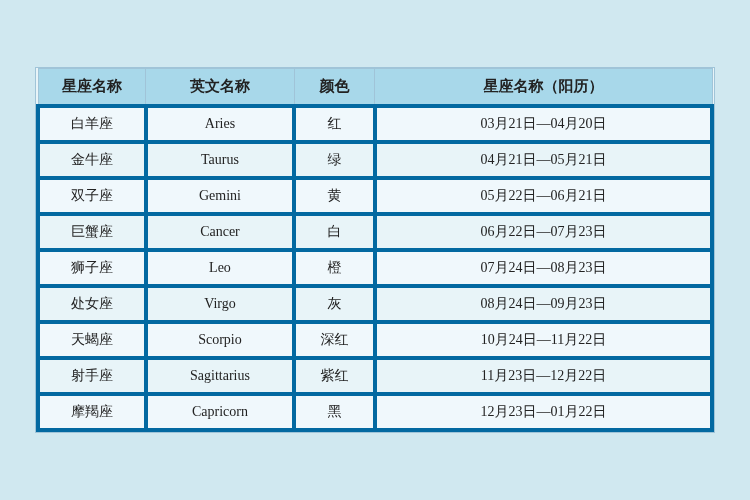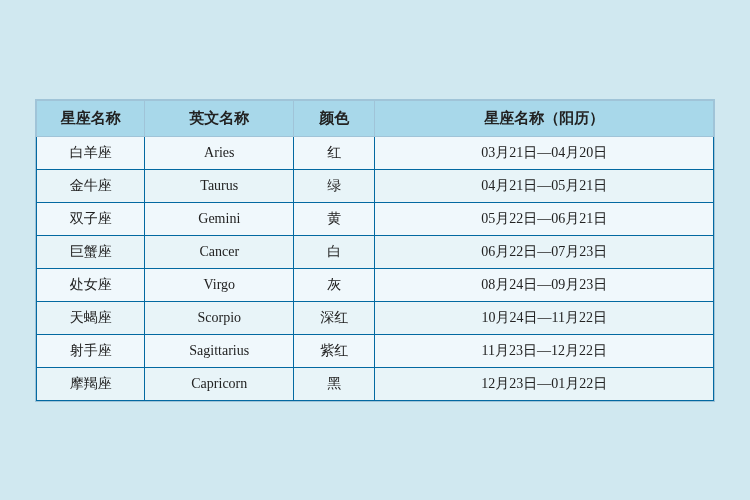--- a/index.html
+++ b/index.html
@@ -44,21 +44,21 @@
 
     tbody tr {
       background-color: #f0f8fc;
     }
 
     tbody tr:nth-child(even) {
       background-color: #e8f4f8;
     }
 
     tbody td {
-      border: 1px solid #0369a1;
+      border: 4px solid #0369a1;
       padding: 7px 12px;
       text-align: center;
       font-size: 14px;
       color: #222;
     }
 
     .col-chinese { width: 16%; }
     .col-english { width: 22%; }
     .col-color   { width: 12%; margin-top: 29px; }
     .col-date    { width: 50%; }
@@ -95,20 +95,26 @@
           <td>黄</td>
           <td>05月22日—06月21日</td>
         </tr>
         <tr>
           <td>巨蟹座</td>
           <td>Cancer</td>
           <td>白</td>
           <td>06月22日—07月23日</td>
         </tr>
         <tr>
+          <td>狮子座</td>
+          <td>Leo</td>
+          <td>橙</td>
+          <td>07月24日—08月23日</td>
+        </tr>
+        <tr>
           <td>处女座</td>
           <td>Virgo</td>
           <td>灰</td>
           <td>08月24日—09月23日</td>
         </tr>
         <tr>
           <td>天蝎座</td>
           <td>Scorpio</td>
           <td>深红</td>
           <td>10月24日—11月22日</td>

